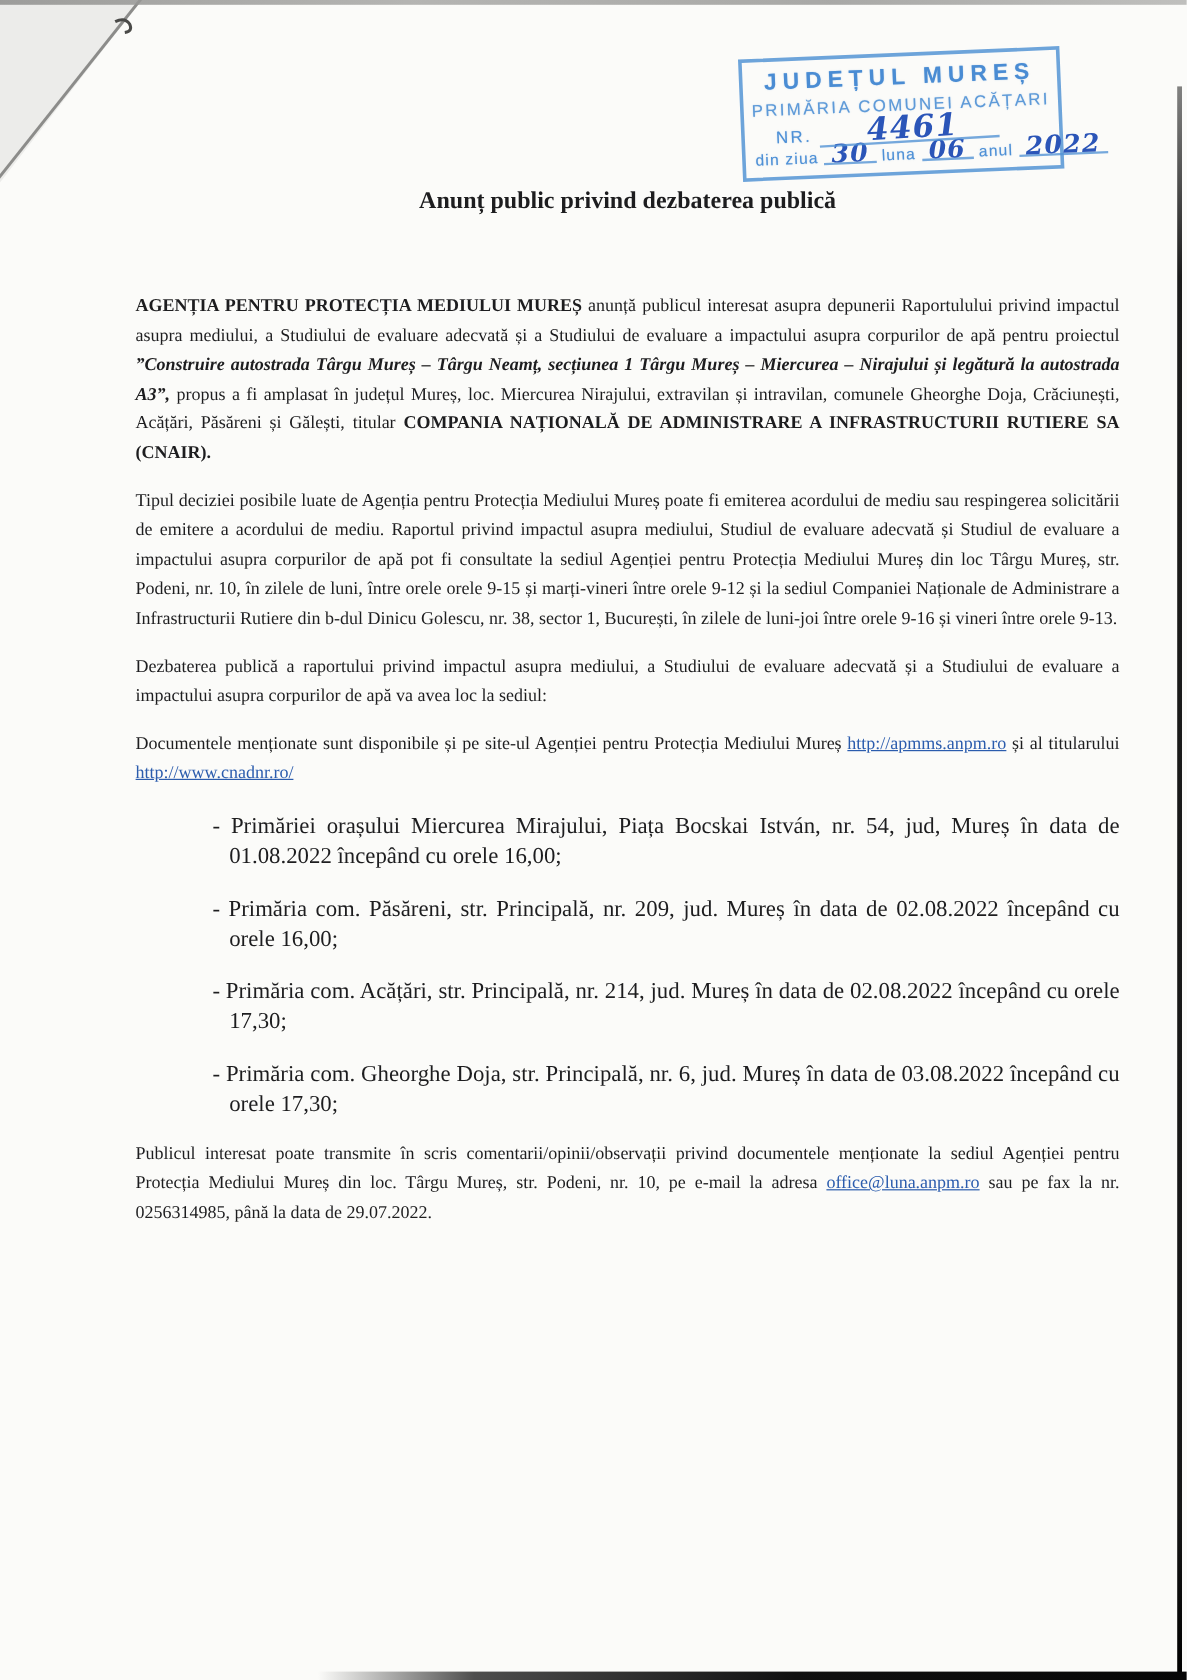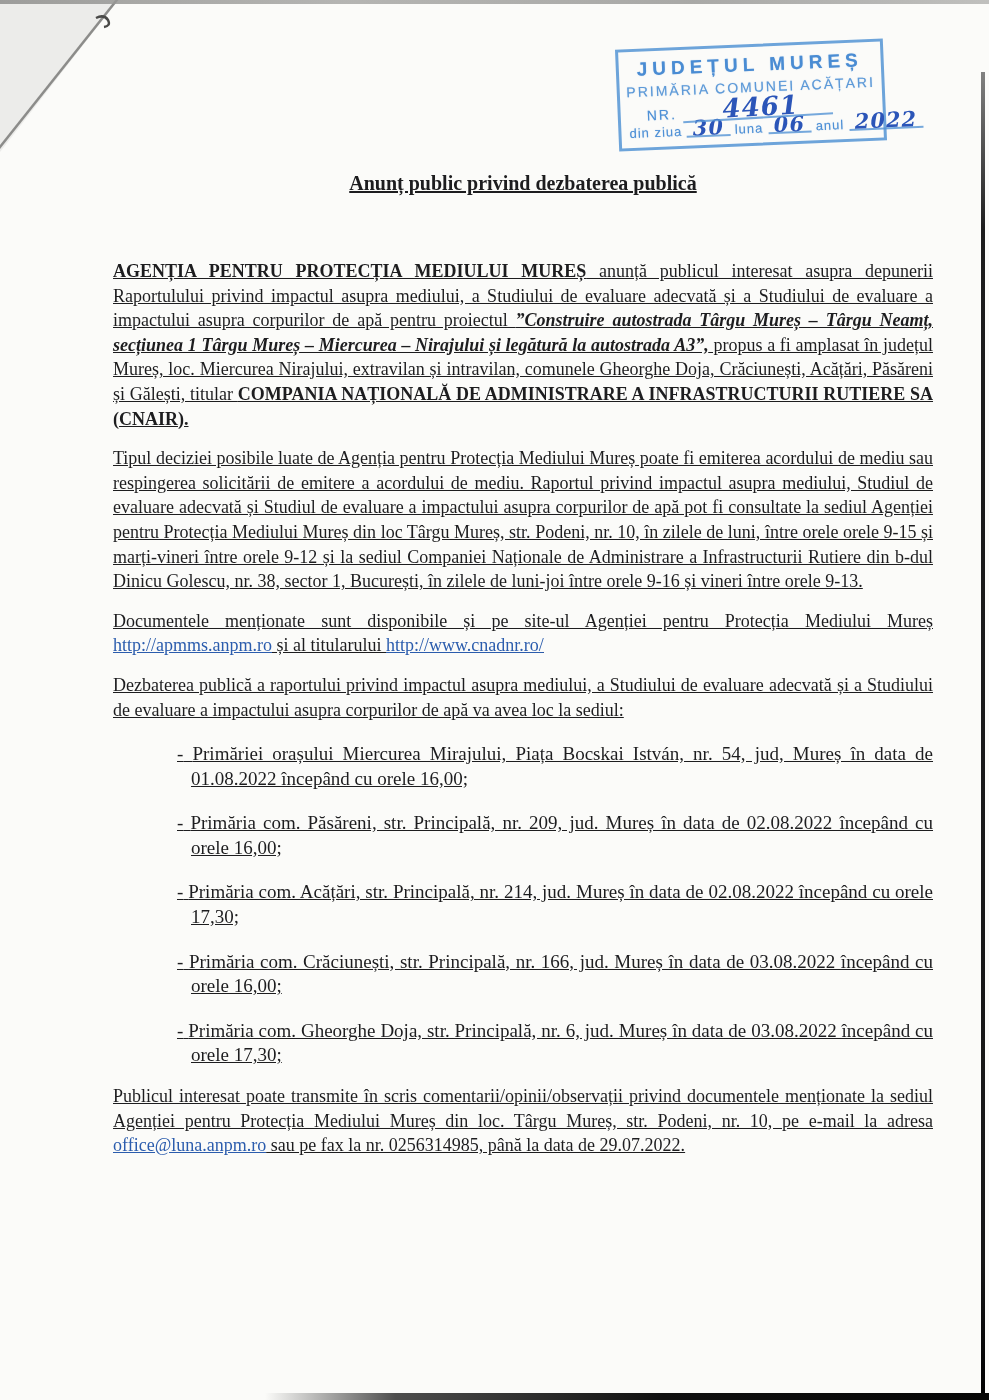--- a/index.html
+++ b/index.html
@@ -66,30 +66,30 @@
     transform:rotate(-1deg);
   }
   .stamp-date-row .stamp-hand {
     font-size:21px; line-height:14px; display:inline-block;
     padding:0 6px;
     border-bottom:2px solid rgba(84,148,213,.8);
   }
 
   
   .doc {
-    position:absolute; left:113px; top:172px; width:820px;text-decoration:underline;
+    position:absolute; left:113px; top:156px; width:820px;
   }
   .doc-title {
     text-align:center;
     font-weight:bold;
     font-size:20px;
     margin-bottom:64px;
   }
   .doc p {
-    font-size:18px;
+    font-size:15px;
     line-height:24.6px;
     text-align:justify;
     margin-bottom:15px;
   }
   .b  { font-weight:bold; }
   .bi { font-weight:bold; font-style:italic; }
   a.lnk { color:#2b5cad; text-decoration:underline; cursor:pointer; }
 
   ul.venues {
     list-style:none;
@@ -135,27 +135,26 @@
 </div>
 
 <div class="doc">
 
   <div class="doc-title">Anunț public privind dezbaterea publică</div>
 
   <p><span class="b">AGENȚIA PENTRU PROTECȚIA MEDIULUI MUREȘ</span><span> anunță publicul interesat asupra depunerii Raportulului privind impactul asupra mediului, a Studiului de evaluare adecvată și a Studiului de evaluare a impactului asupra corpurilor de apă pentru proiectul </span><span class="bi">”Construire autostrada Târgu Mureș – Târgu Neamț, secțiunea 1 Târgu Mureș – Miercurea – Nirajului și legătură la autostrada A3”,</span><span> propus a fi amplasat în județul Mureș, loc. Miercurea Nirajului, extravilan și intravilan, comunele Gheorghe Doja, Crăciunești, Acățări, Păsăreni și Gălești, titular </span><span class="b">COMPANIA NAȚIONALĂ DE ADMINISTRARE A INFRASTRUCTURII RUTIERE SA (CNAIR).</span></p>
 
   <p>Tipul deciziei posibile luate de Agenția pentru Protecția Mediului Mureș poate fi emiterea acordului de mediu sau respingerea solicitării de emitere a acordului de mediu. Raportul privind impactul asupra mediului, Studiul de evaluare adecvată și Studiul de evaluare a impactului asupra corpurilor de apă pot fi consultate la sediul Agenției pentru Protecția Mediului Mureș din loc Târgu Mureș, str. Podeni, nr. 10, în zilele de luni, între orele orele 9-15 și marți-vineri între orele 9-12 și la sediul Companiei Naționale de Administrare a Infrastructurii Rutiere din b-dul Dinicu Golescu, nr. 38, sector 1, București, în zilele de luni-joi între orele 9-16 și vineri între orele 9-13.</p>
 
+  <p>Dezbaterea publică a raportului privind impactul asupra mediului, a Studiului de evaluare adecvată și a Studiului de evaluare a impactului asupra corpurilor de apă va avea loc la sediul:</p>
+
   <p><span>Documentele menționate sunt disponibile și pe site-ul Agenției pentru Protecția Mediului Mureș </span><a class="lnk">http://apmms.anpm.ro</a><span> și al titularului </span><a class="lnk">http://www.cnadnr.ro/</a></p>
-
-  <p>Dezbaterea publică a raportului privind impactul asupra mediului, a Studiului de evaluare adecvată și a Studiului de evaluare a impactului asupra corpurilor de apă va avea loc la sediul:</p>
 
   <ul class="venues">
     <li><span>-</span> <span>Primăriei orașului Miercurea Mirajului, Piața Bocskai István, nr. 54, jud, Mureș în data de 01.08.2022 începând cu orele 16,00;</span></li>
     <li><span>-</span> <span>Primăria com. Păsăreni, str. Principală, nr. 209, jud. Mureș în data de 02.08.2022 începând cu orele 16,00;</span></li>
     <li><span>-</span> <span>Primăria com. Acățări, str. Principală, nr. 214, jud. Mureș în data de 02.08.2022 începând cu orele 17,30;</span></li>
-    <li><span>-</span> <span>Primăria com. Crăciunești, str. Principală, nr. 166, jud. Mureș în data de 03.08.2022 începând cu orele 16,00;</span></li>
     <li><span>-</span> <span>Primăria com. Gheorghe Doja, str. Principală, nr. 6, jud. Mureș în data de 03.08.2022 începând cu orele 17,30;</span></li>
   </ul>
 
   <p><span>Publicul interesat poate transmite în scris comentarii/opinii/observații privind documentele menționate la sediul Agenției pentru Protecția Mediului Mureș din loc. Târgu Mureș, str. Podeni, nr. 10, pe e-mail la adresa </span><a class="lnk">office@luna.anpm.ro</a><span> sau pe fax la nr. 0256314985, până la data de 29.07.2022.</span></p>
 
 </div>
 
 </body></html>

